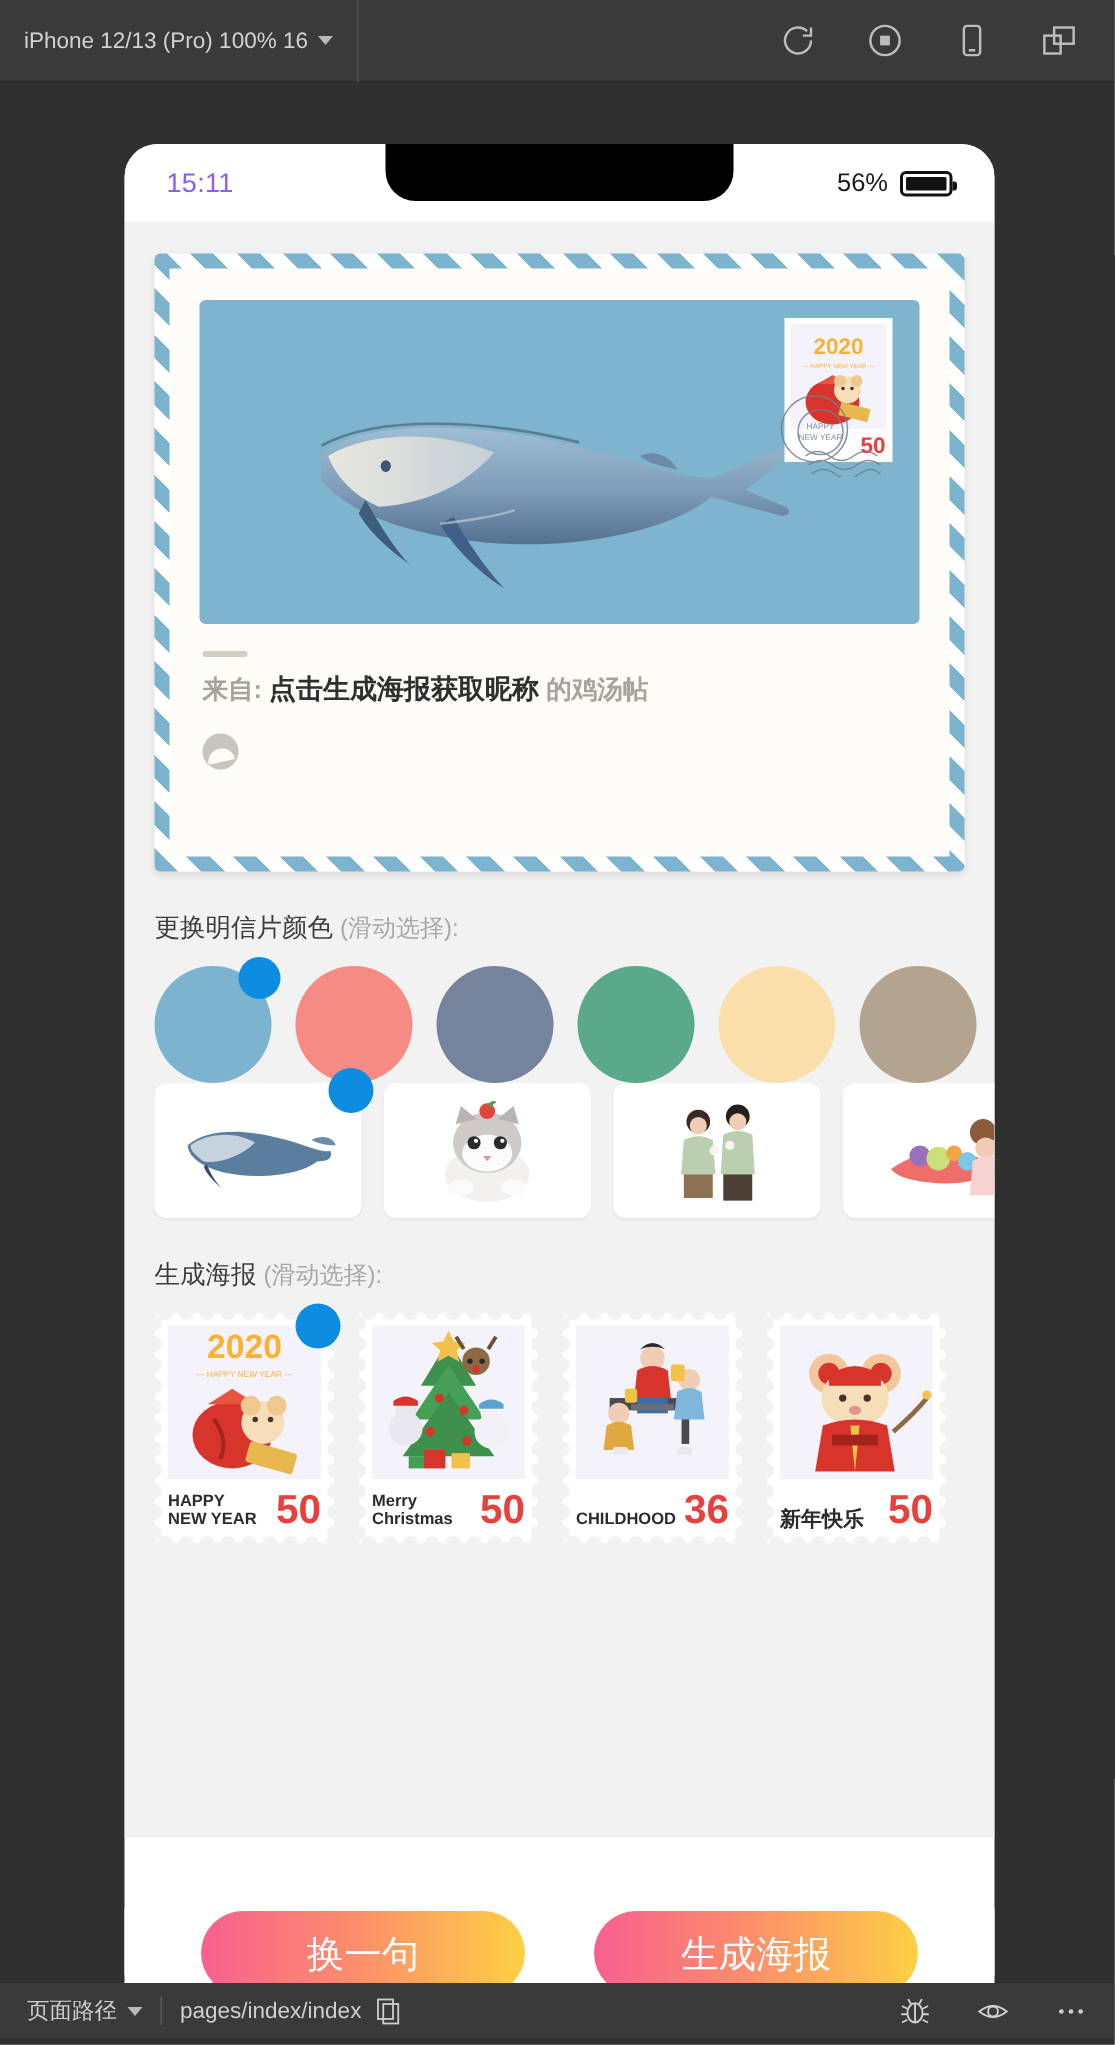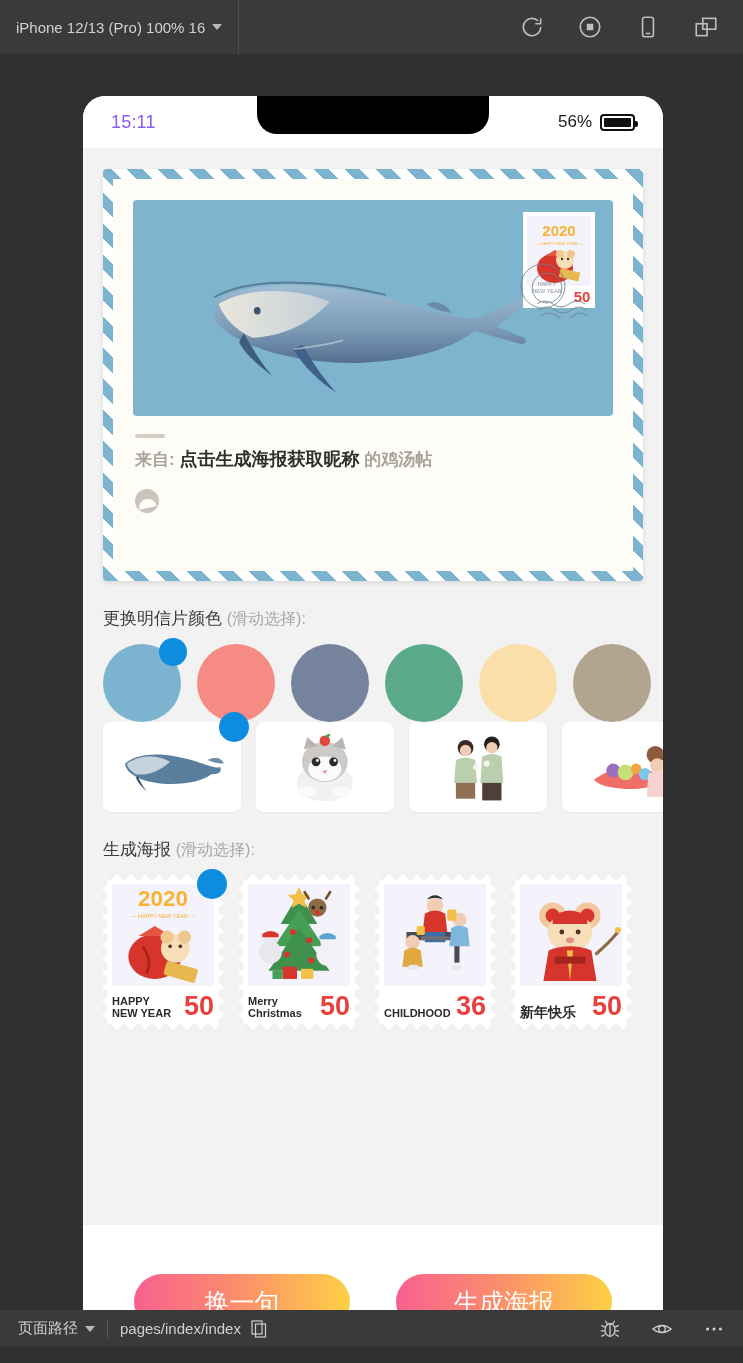--- a/index.html
+++ b/index.html
@@ -212,21 +212,21 @@
   }
   .action-btn {
     width: 216px; height: 56px; border-radius: 28px; border: none;
     background: linear-gradient(90deg, #f8608f 0%, #fb8e6b 48%, #fdd044 100%);
     color: #fff; font-size: 25px; font-family: "Liberation Sans", sans-serif;
     display:flex; align-items:center; justify-content:center; cursor: pointer;
   }
 
   
   #devtools-bottombar {
-    position: absolute; left: 0; bottom: 16px; width: 743px; height: 37px;
+    position: absolute; left: 0; bottom: 4px; width: 743px; height: 37px;
     background: #3a3a3a; display: flex; align-items: center;
     padding: 0 18px; color: #cfcfcf; font-size: 15px;
   }
   #devtools-bottombar .divider {
     width: 1px; height: 19px; background: #5a5a5a; margin: 0 12px;
   }
   #bottom-icons { margin-left:auto; display:flex; align-items:center; gap: 30px; }
   #bottom-icons .bicon { width: 22px; height: 22px; display:block; }
   .copy-ico { width: 16px; height: 18px; display:inline-block; margin-left: 10px; vertical-align: -3px; }
 </style>

